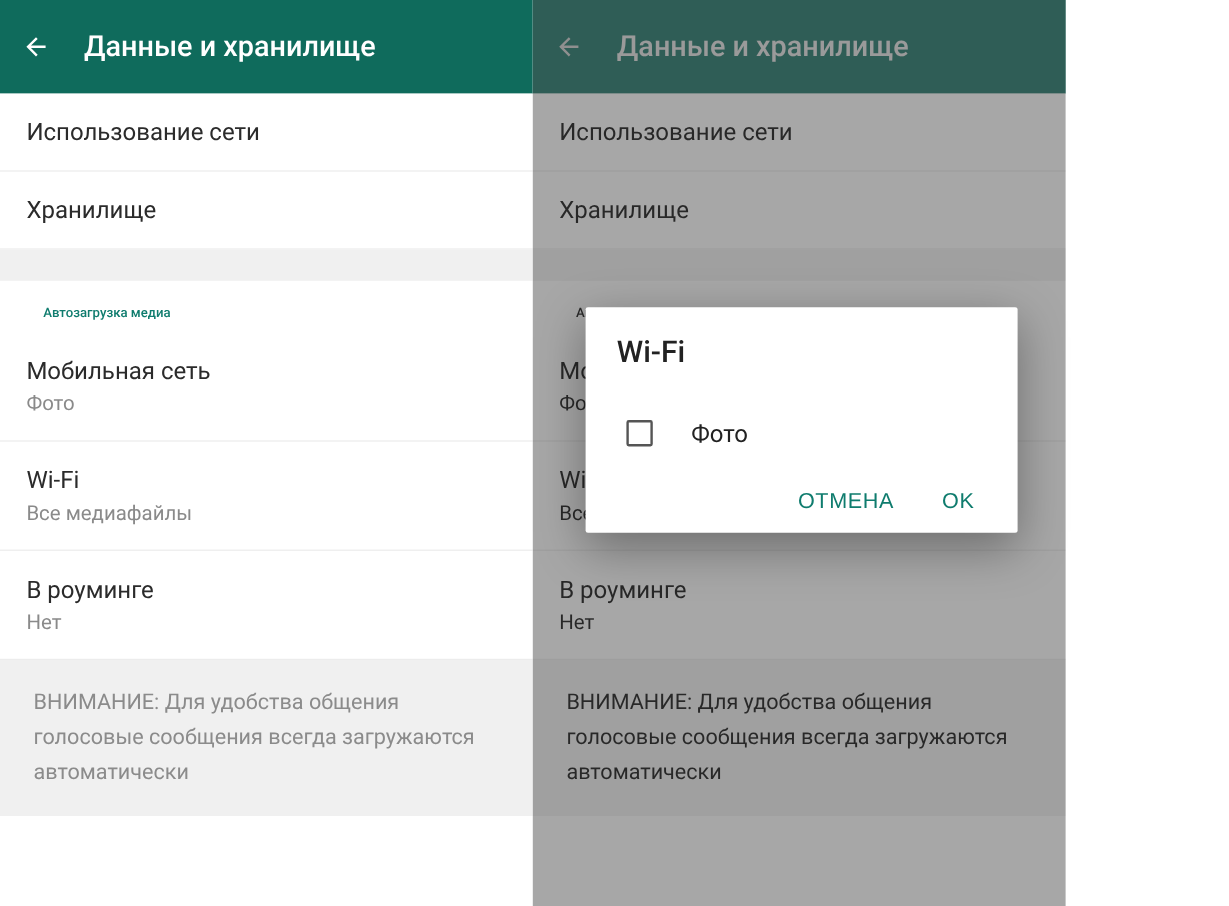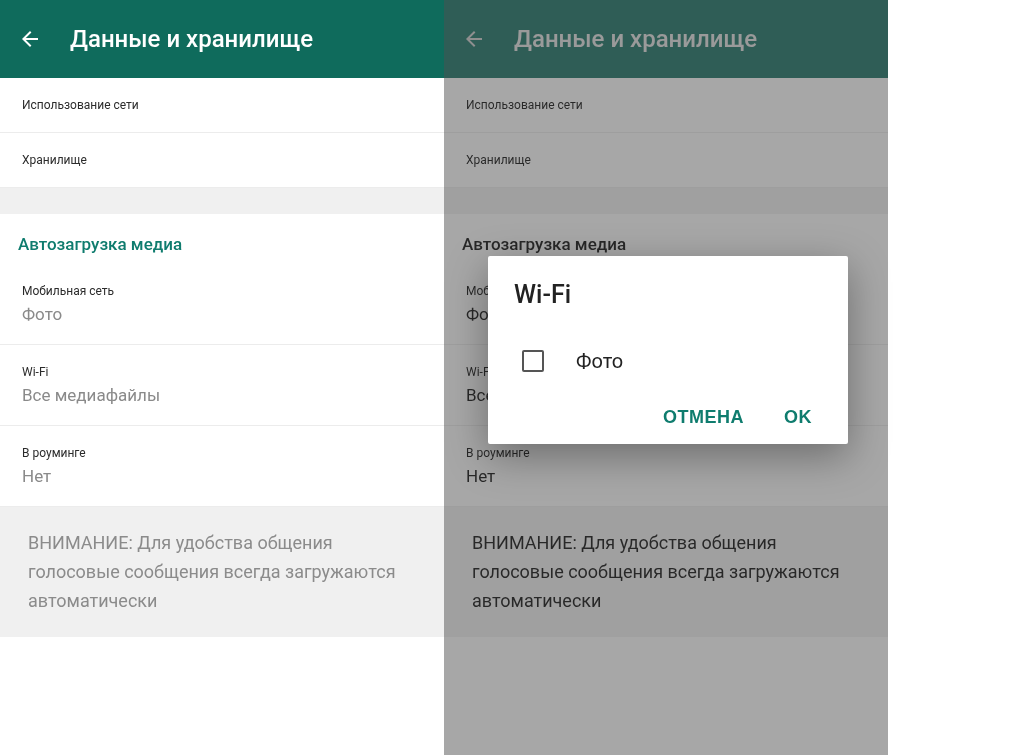--- a/index.html
+++ b/index.html
@@ -30,27 +30,27 @@
 .back-arrow svg { fill: #fff; }
 .header-title { color: #fff; font-size: 24px; font-weight: 500; }
 .pane-right .header-title { color: #e4e4e4; }
 .pane-right .back-arrow svg { fill: #cfcfcf; }
 
 .section { background: #fff; }
 .item {
   padding: 20px 22px;
   border-bottom: 1px solid #ececec;
 }
-.item-title { font-size: 12px; color: #2b2b2b; }
+.item-title { font-size: 20px; color: #2b2b2b; }
 .item-sub { font-size: 17px; color: #8a8a8a; margin-top: 6px; }
 .gap { height: 26px; background: #f0f0f0; }
 .section-header {
-  padding: 20px 22px 10px 18px;
+  padding: 20px 22px 10px 36px;
   color: #0f7c6e;
-  font-size: 17px;
+  font-size: 11px;
   font-weight: 500;
 }
 .note {
   background: #f0f0f0;
   color: #8b8b8b;
   font-size: 18px;
   padding: 22px 28px;
   line-height: 1.6;
 }
 
@@ -86,21 +86,21 @@
   width: 22px; height: 22px;
   border: 2px solid #555; border-radius: 2px;
 }
 .check-label { font-size: 20px; color: #222; }
 .dialog-actions {
   display: flex; justify-content: flex-end; gap: 40px;
   margin-top: 18px; padding-right: 10px;
 }
 .dlg-btn {
   background: none; border: none;
-  color: #0f7c6e; font-size: 18px; font-weight: 700;
+  color: #0f7c6e; font-size: 18px; font-weight: 400;
   letter-spacing: 0.5px; cursor: pointer;
 }
 </style>
 </head>
 <body>
 
 <div class="pane">
   <div class="header">
     <span class="back-arrow">
       <svg viewBox="0 0 24 24" width="26" height="26">

